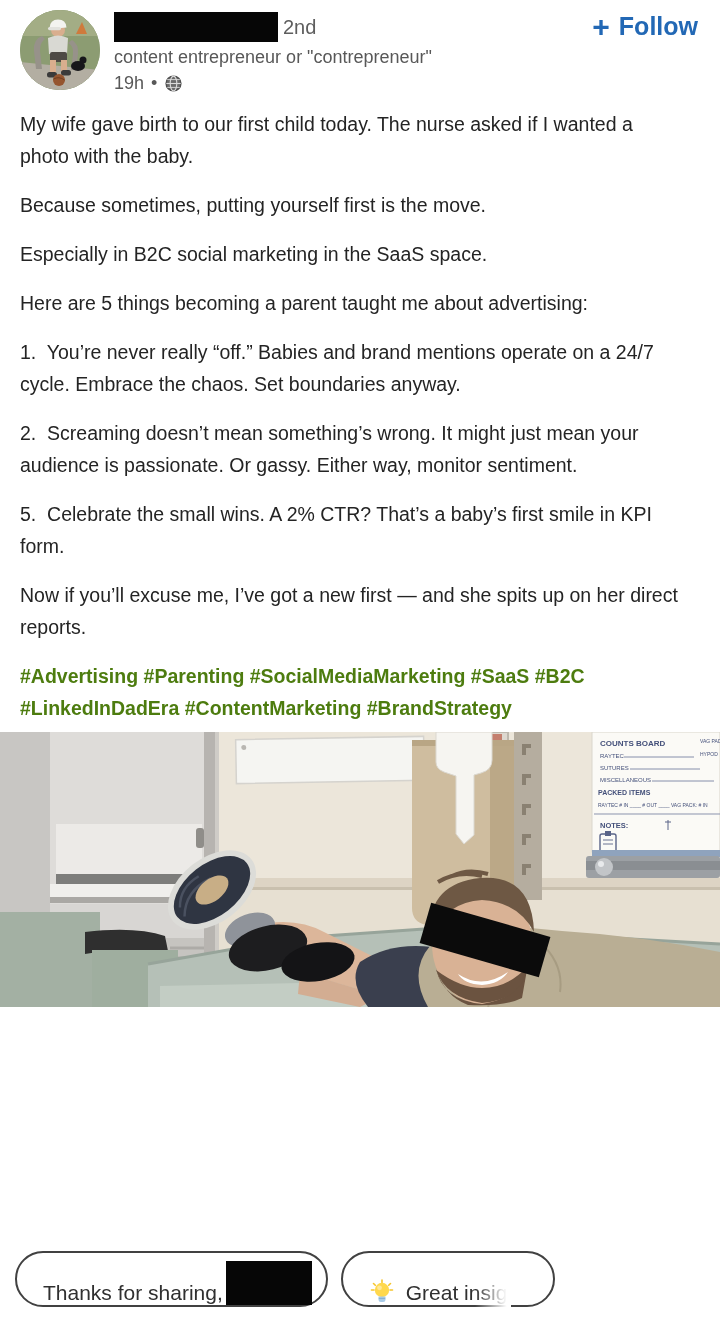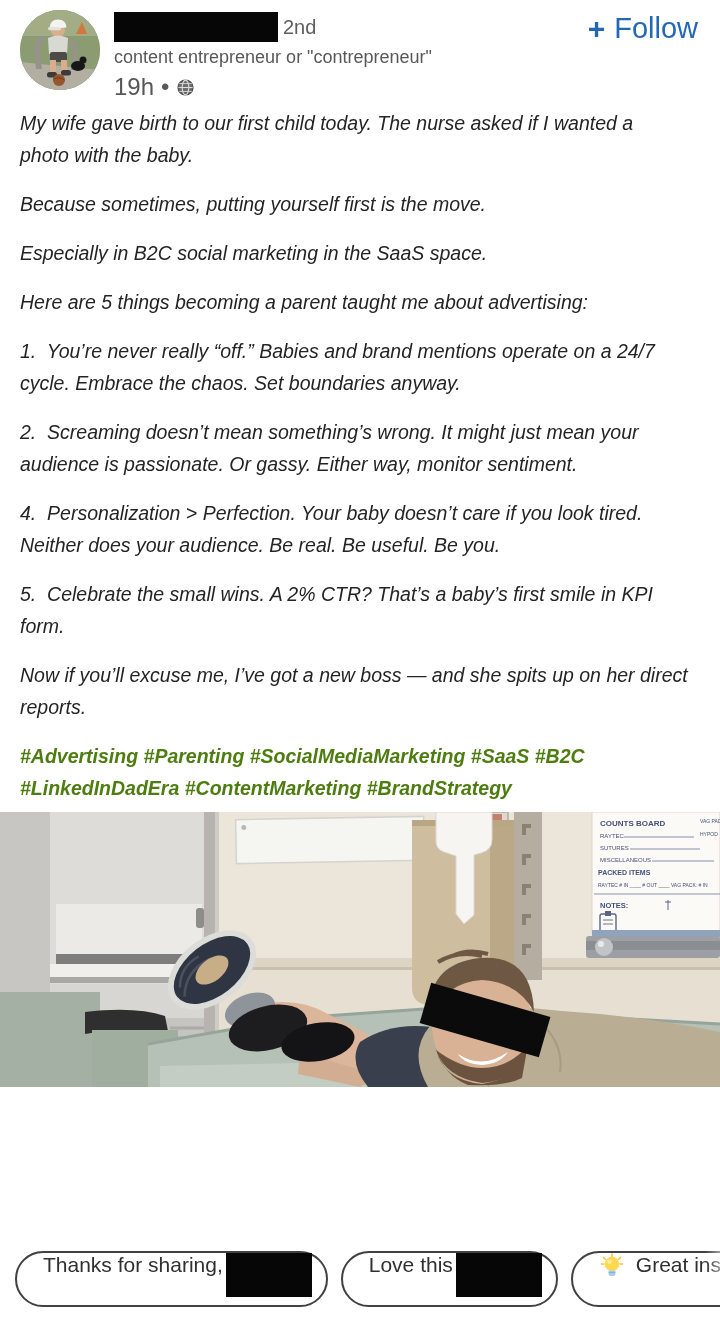--- a/index.html
+++ b/index.html
@@ -8,42 +8,42 @@
   
   .post-header { display:flex; padding:10px 32px 0 20px; position:relative; }
   .avatar { width:80px; height:80px; border-radius:50%; overflow:hidden; flex:none; background:#8c9c72; }
   .avatar svg { display:block; }
   .header-info { margin-left:14px; flex:1; min-width:0; }
   .name-row { display:flex; align-items:center; height:34px; }
   .redaction { background:#060606; display:inline-block; }
   .name-redaction { width:164px; height:30px; }
   .degree { color:#5e5e5e; font-size:20px; margin-left:5px; }
   .subtitle { color:#585858; font-size:18px; margin-top:3px; white-space:nowrap; }
-  .meta-row { color:#585858; font-size:24px; margin-top:5px; display:flex; align-items:center; gap:7px; }
+  .meta-row { color:#585858; font-size:18px; margin-top:5px; display:flex; align-items:center; gap:7px; }
   .follow-btn { position:absolute; right:22px; top:12px; background:none; border:none; cursor:pointer;
                 display:flex; align-items:center; gap:9px; padding:0; font-family:inherit; }
   .follow-plus { font-size:30px; font-weight:600; line-height:26px; }
-  .follow-label { font-size:29px; font-weight:400; }
-
-  
-  .post-body { padding:0 20px; margin-top:6px;font-style:italic; }
+  .follow-label { font-size:25px; font-weight:700; }
+
+  
+  .post-body { padding:0 20px; margin-top:14px; }
   .post-body p { margin:0 0 17px 0; font-size:19.5px; line-height:32px; color:#242424;
                  white-space:pre-wrap; }
   .post-body p.hashtags { font-weight:700; margin-bottom:0; cursor:pointer; }
 
   
   .post-photo { margin:8px 16px 0 0; width:607px; height:275px; }
   .post-photo svg { display:block; }
   .board-text { font-family:"Liberation Sans", sans-serif; fill:#44507a; }
 
   
   .smart-replies { position:absolute; left:0; top:1246px; width:720px; height:66px;
                    display:flex; align-items:center; gap:13px; padding-left:15px; overflow:hidden; }
   .chip { flex:none; height:56px; background:#fff; border:2.5px solid #414141; border-radius:29px;
-          display:flex; align-items:flex-start; padding:0 14px 0 26px; font-family:inherit;
+          display:flex; align-items:flex-end; padding:0 14px 0 26px; font-family:inherit;
           font-size:21px; font-weight:500; color:#303030; white-space:nowrap; cursor:pointer; }
   .chip-redaction { width:86px; height:44px; margin-left:3px; }
   .chip-last { padding-right:46px; }
   .bulb { margin-right:11px; flex:none; }
   .fade-label { position:relative; }
   .fade-label::after { content:""; position:absolute; top:-4px; bottom:-4px; right:-4px; width:36px;
                        background:linear-gradient(90deg, rgba(255,255,255,0), #ffffff 88%); }
 </style>
 </head>
 <body>
@@ -102,25 +102,23 @@
   <section class="post-body">
     <p>My wife gave birth to our first child today. The nurse asked if I wanted a
 photo with the baby.</p>
     <p>Because sometimes, putting yourself first is the move.</p>
     <p>Especially in B2C social marketing in the SaaS space.</p>
     <p>Here are 5 things becoming a parent taught me about advertising:</p>
     <p>1.  You’re never really “off.” Babies and brand mentions operate on a 24/7
 cycle. Embrace the chaos. Set boundaries anyway.</p>
     <p>2.  Screaming doesn’t mean something’s wrong. It might just mean your
 audience is passionate. Or gassy. Either way, monitor sentiment.</p>
-    <p>4.  Personalization &gt; Perfection. Your baby doesn’t care if you look tired.
-Neither does your audience. Be real. Be useful. Be you.</p>
     <p>5.  Celebrate the small wins. A 2% CTR? That’s a baby’s first smile in KPI
 form.</p>
-    <p>Now if you’ll excuse me, I’ve got a new boss — and she spits up on her direct
+    <p>Now if you’ll excuse me, I’ve got a new first — and she spits up on her direct
 reports.</p>
     <p class="hashtags" style="color:#4d7c0f;">#Advertising #Parenting #SocialMediaMarketing #SaaS #B2C
 #LinkedInDadEra #ContentMarketing #BrandStrategy</p>
   </section>
 
   <figure class="post-photo" aria-label="Man lying in a maternity-style pose on a sage hospital couch, legs kicked up, eyes covered by a black censor bar">
     <svg width="720" height="275" viewBox="0 0 720 275">
 
       <rect width="720" height="275" fill="#eae4d9"></rect>
       <rect width="215" height="275" fill="#d8d6d3"></rect>
@@ -248,24 +246,20 @@
         <rect x="-62" y="-21" width="124" height="42" transform="translate(485 208) rotate(16)" fill="#0b0b0b"></rect>
       </g>
     </svg>
   </figure>
 
   <div class="smart-replies">
     <button class="chip">
       <span>Thanks for sharing,</span>
       <span class="redaction chip-redaction"></span>
     </button>
-    <button class="chip">
-      <span>Love this</span>
-      <span class="redaction chip-redaction"></span>
-    </button>
     <button class="chip chip-last">
       <svg class="bulb" width="26" height="26" viewBox="0 0 26 26">
         <g stroke="#f5c52c" stroke-width="1.6" stroke-linecap="round">
           <line x1="13" y1="1" x2="13" y2="3.5"></line>
           <line x1="4.5" y1="4.5" x2="6.3" y2="6.3"></line>
           <line x1="21.5" y1="4.5" x2="19.7" y2="6.3"></line>
           <line x1="2.5" y1="11" x2="5" y2="11"></line>
           <line x1="23.5" y1="11" x2="21" y2="11"></line>
         </g>
         <circle cx="13" cy="11" r="7.2" fill="#ffd84d"></circle>

